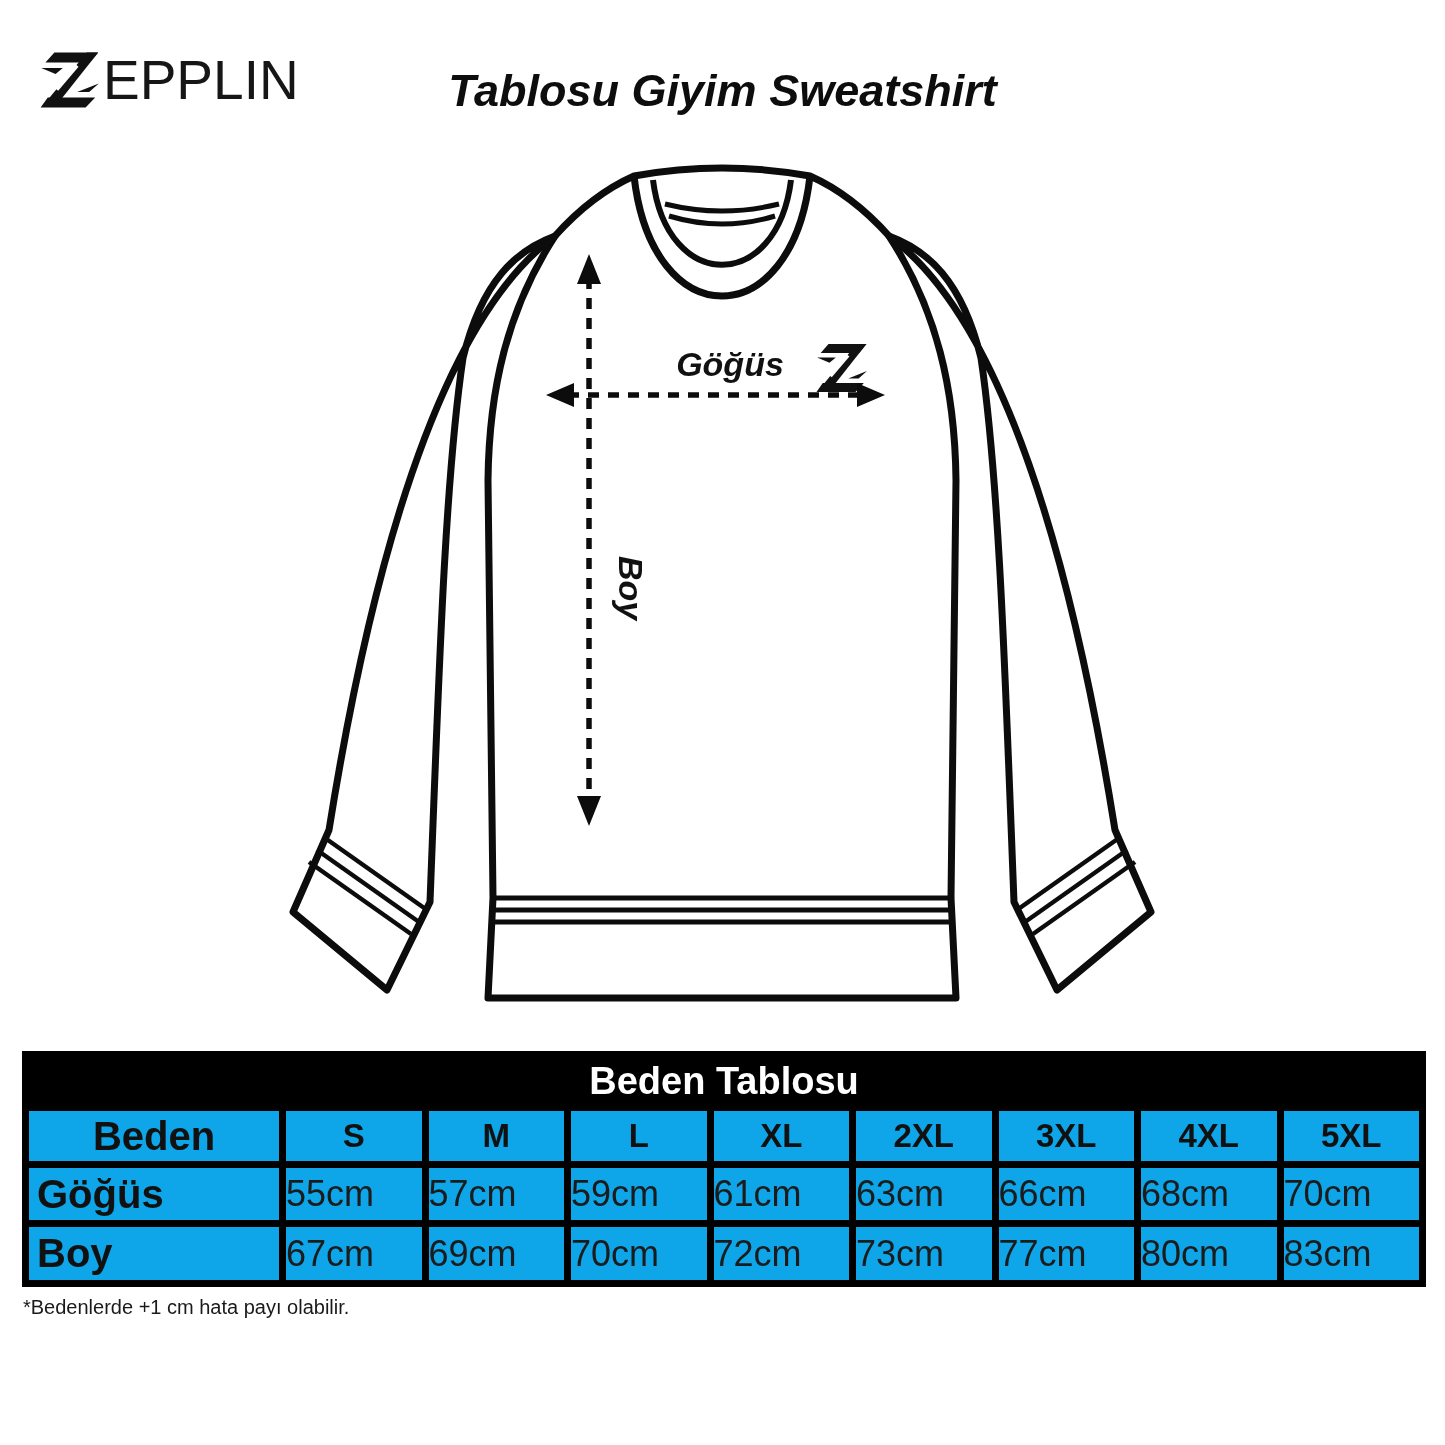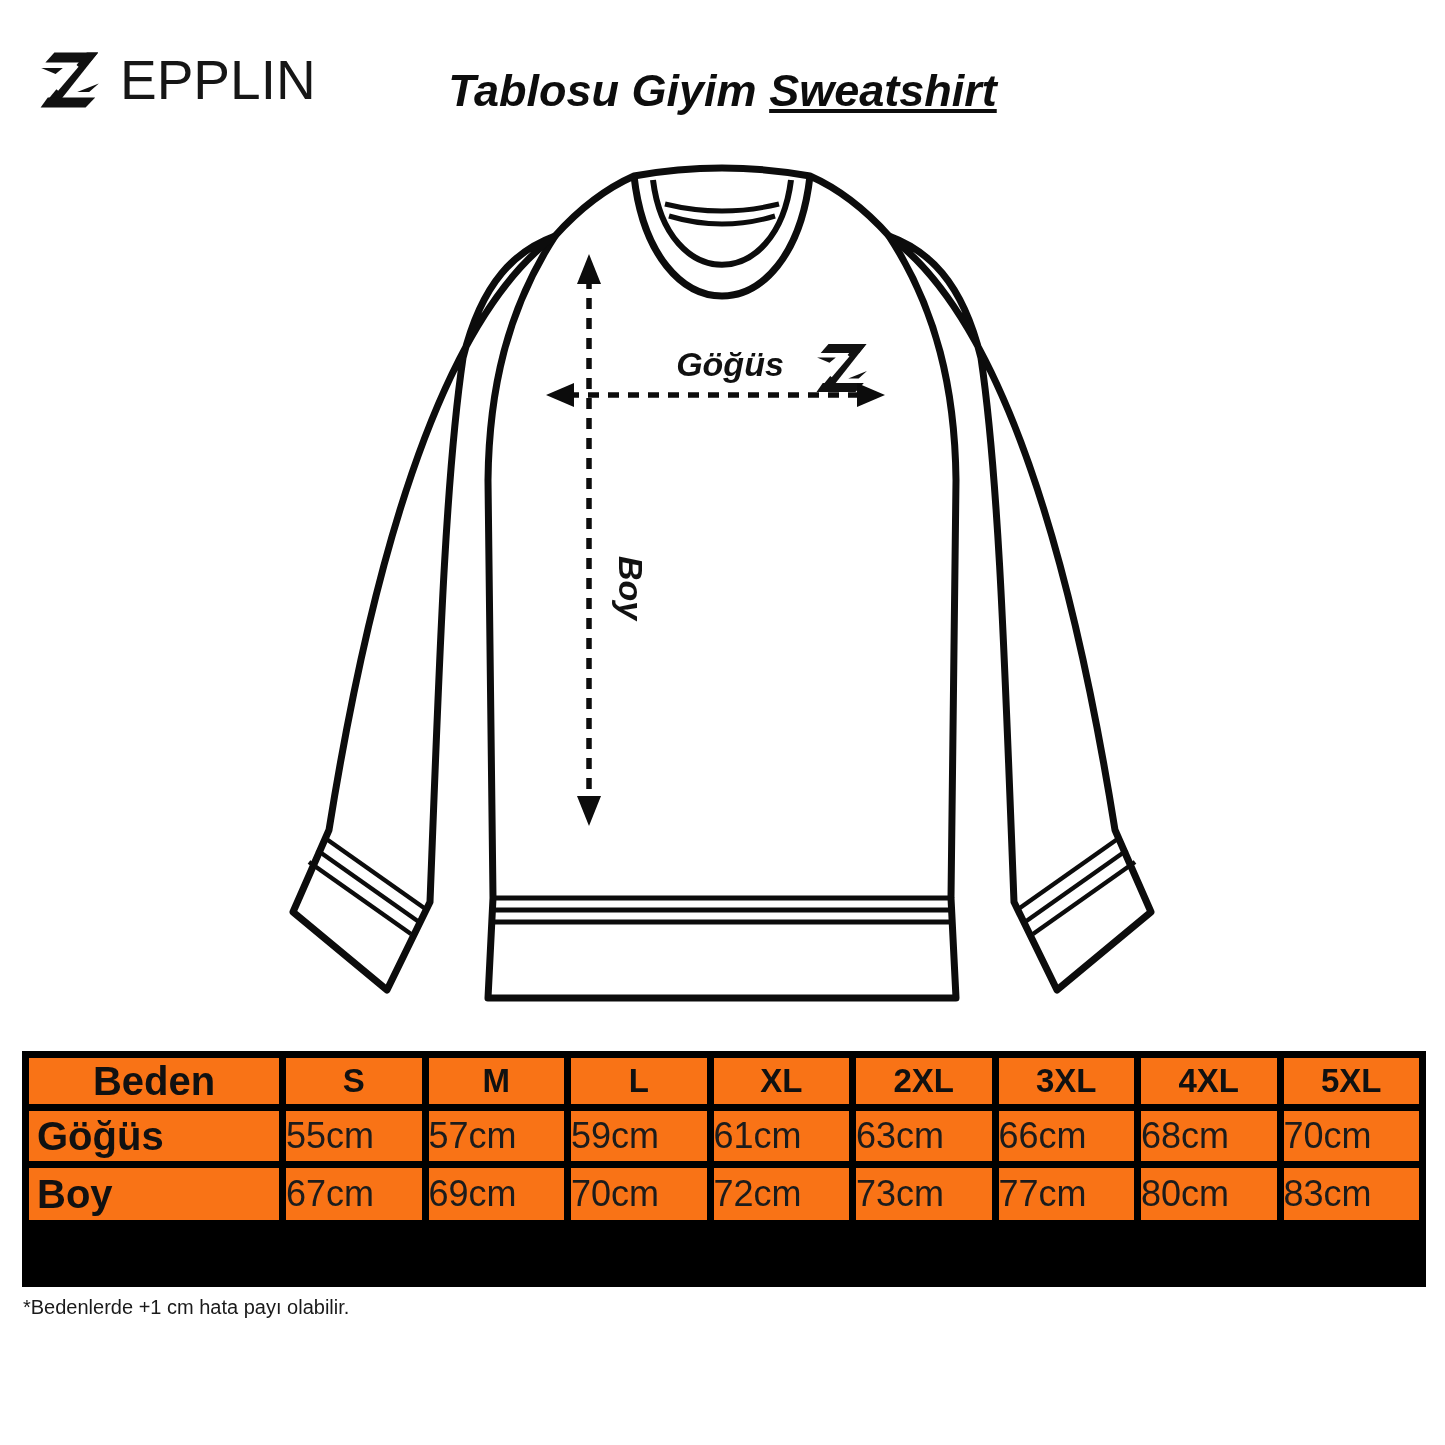--- a/index.html
+++ b/index.html
@@ -3,37 +3,37 @@
 <meta charset="utf-8">
 <style>
   html,body{margin:0;padding:0;}
   body{
     width:1445px;height:1445px;background:#ffffff;position:relative;
     font-family:"Liberation Sans",sans-serif;color:#111;overflow:hidden;
   }
   
   .brand{position:absolute;left:40px;top:48px;display:flex;align-items:center;height:64px;}
   .brand svg{width:60px;height:60px;display:block;}
-  .brand .wordmark{font-size:55px;font-weight:400;letter-spacing:0px;color:#161616;line-height:1;margin-left:20px;}
+  .brand .wordmark{font-size:55px;font-weight:400;letter-spacing:0px;color:#161616;line-height:1;margin-left:3px;}
   .title{position:absolute;left:0;right:0;top:66px;text-align:center;font-style:italic;font-size:45px;line-height:1.1;color:#0d0d0d;}
   .title .t1{font-weight:600;}
-  .title .t2{font-weight:800;text-decoration:underline;}
+  .title .t2{font-weight:800;}
   
   .diagram{position:absolute;left:267px;top:150px;width:912px;height:892px;}
   .diagram text{font-family:"Liberation Sans",sans-serif;}
   
   .size-table{
     position:absolute;left:22px;top:1051px;width:1404px;box-sizing:border-box;
     display:grid;grid-template-columns:250px repeat(8,1fr);
     grid-template-rows:46px 50px 52px 53px;gap:7px;
     background:#000;border:7px solid #000;
   }
   .st-title{grid-column:1/-1;background:#000;color:#fff;display:flex;align-items:center;justify-content:center;
     font-size:38px;font-weight:700;}
-  .st-cell{background:#f97316;display:flex;align-items:center;overflow:hidden;}
+  .st-cell{background:#0ea5e9;display:flex;align-items:center;overflow:hidden;}
   .st-colhead{justify-content:center;font-weight:700;font-size:33px;}
   .st-colhead.first{font-size:40px;}
   .st-rowlabel{font-weight:700;font-size:40px;padding-left:8px;}
   .st-value{font-weight:400;font-size:36px;color:#1c1c1c;}
   
   .footnote{position:absolute;left:23px;top:1296px;font-size:20px;font-weight:400;color:#1a1a1a;}
 </style>
 </head>
 <body>
 
@@ -122,20 +122,21 @@
 
   <g>
     <line x1="301" y1="245" x2="596" y2="245" stroke="#0c0c0c" stroke-width="5.5" stroke-dasharray="11 9"></line>
     <polygon points="279,245 307,233 307,257" fill="#0c0c0c"></polygon>
     <polygon points="618,245 590,233 590,257" fill="#0c0c0c"></polygon>
     <text x="463" y="226" text-anchor="middle" font-size="34" font-style="italic" font-weight="600" fill="#111">Göğüs</text>
   </g>
 </svg>
 
 <div class="size-table">
+  <div class="st-title">Beden Tablosu</div>
 
   <div class="st-cell st-colhead first">Beden</div>
   <div class="st-cell st-colhead">S</div>
   <div class="st-cell st-colhead">M</div>
   <div class="st-cell st-colhead">L</div>
   <div class="st-cell st-colhead">XL</div>
   <div class="st-cell st-colhead">2XL</div>
   <div class="st-cell st-colhead">3XL</div>
   <div class="st-cell st-colhead">4XL</div>
   <div class="st-cell st-colhead">5XL</div>

